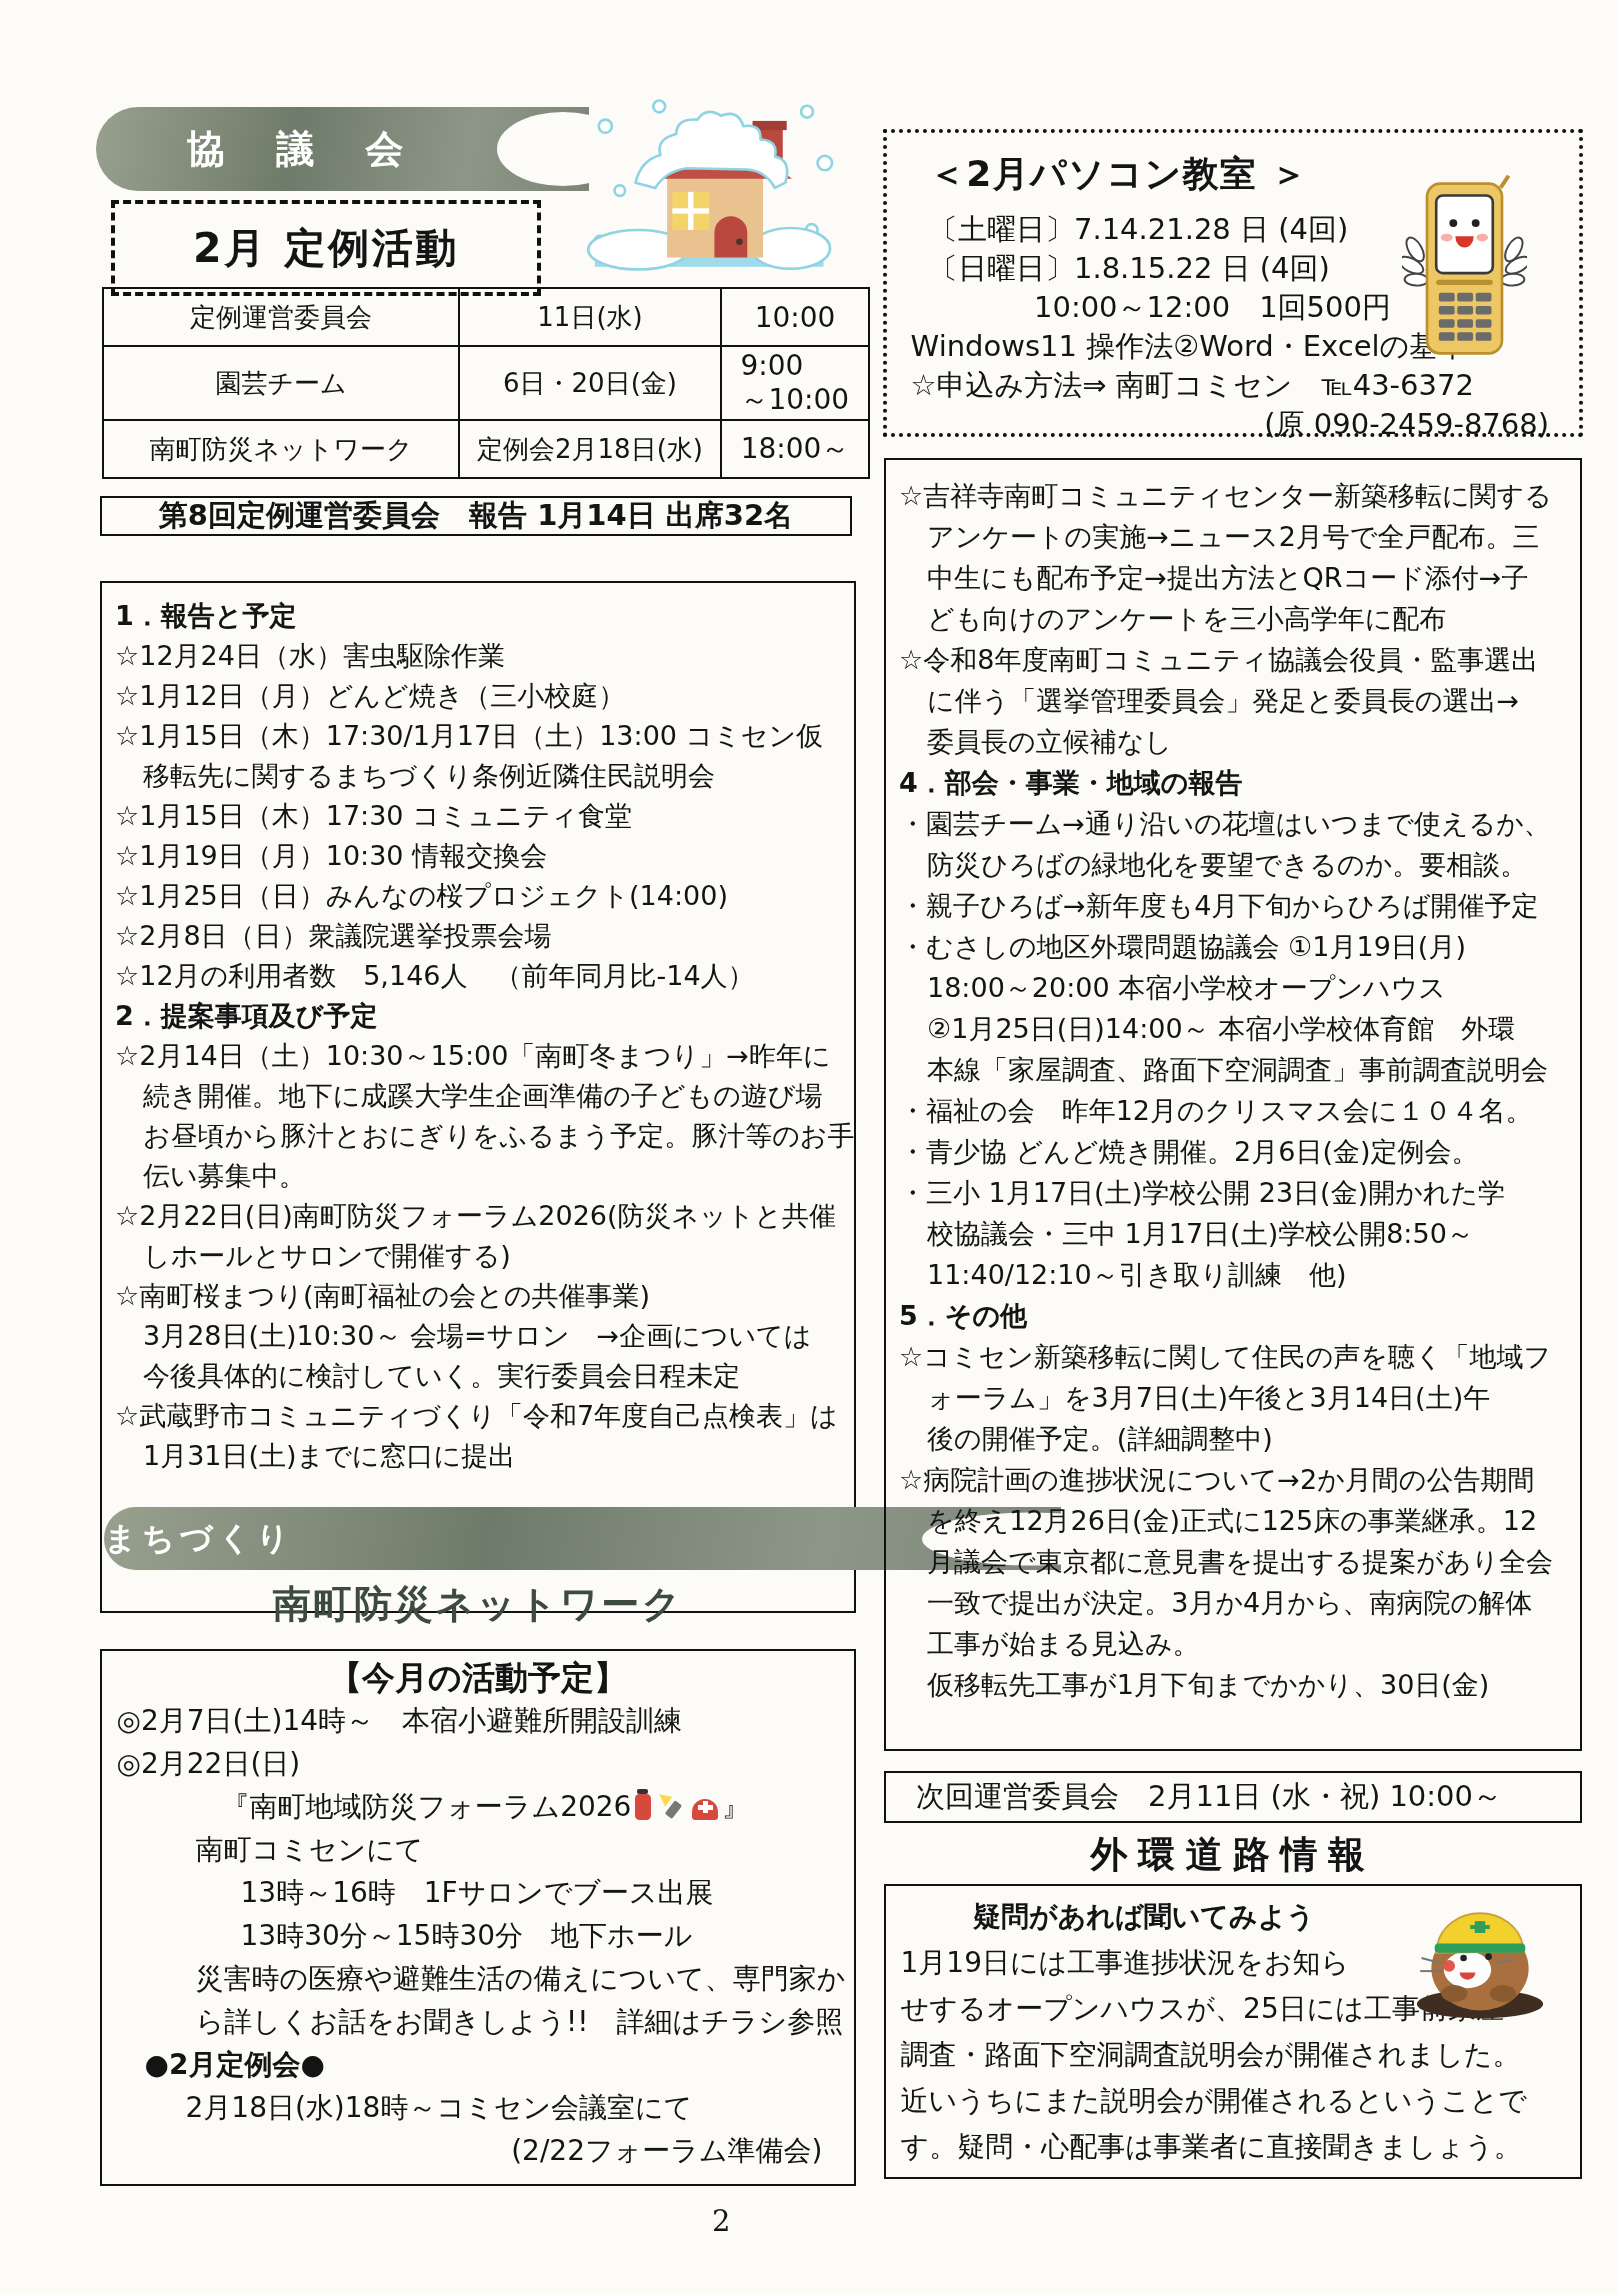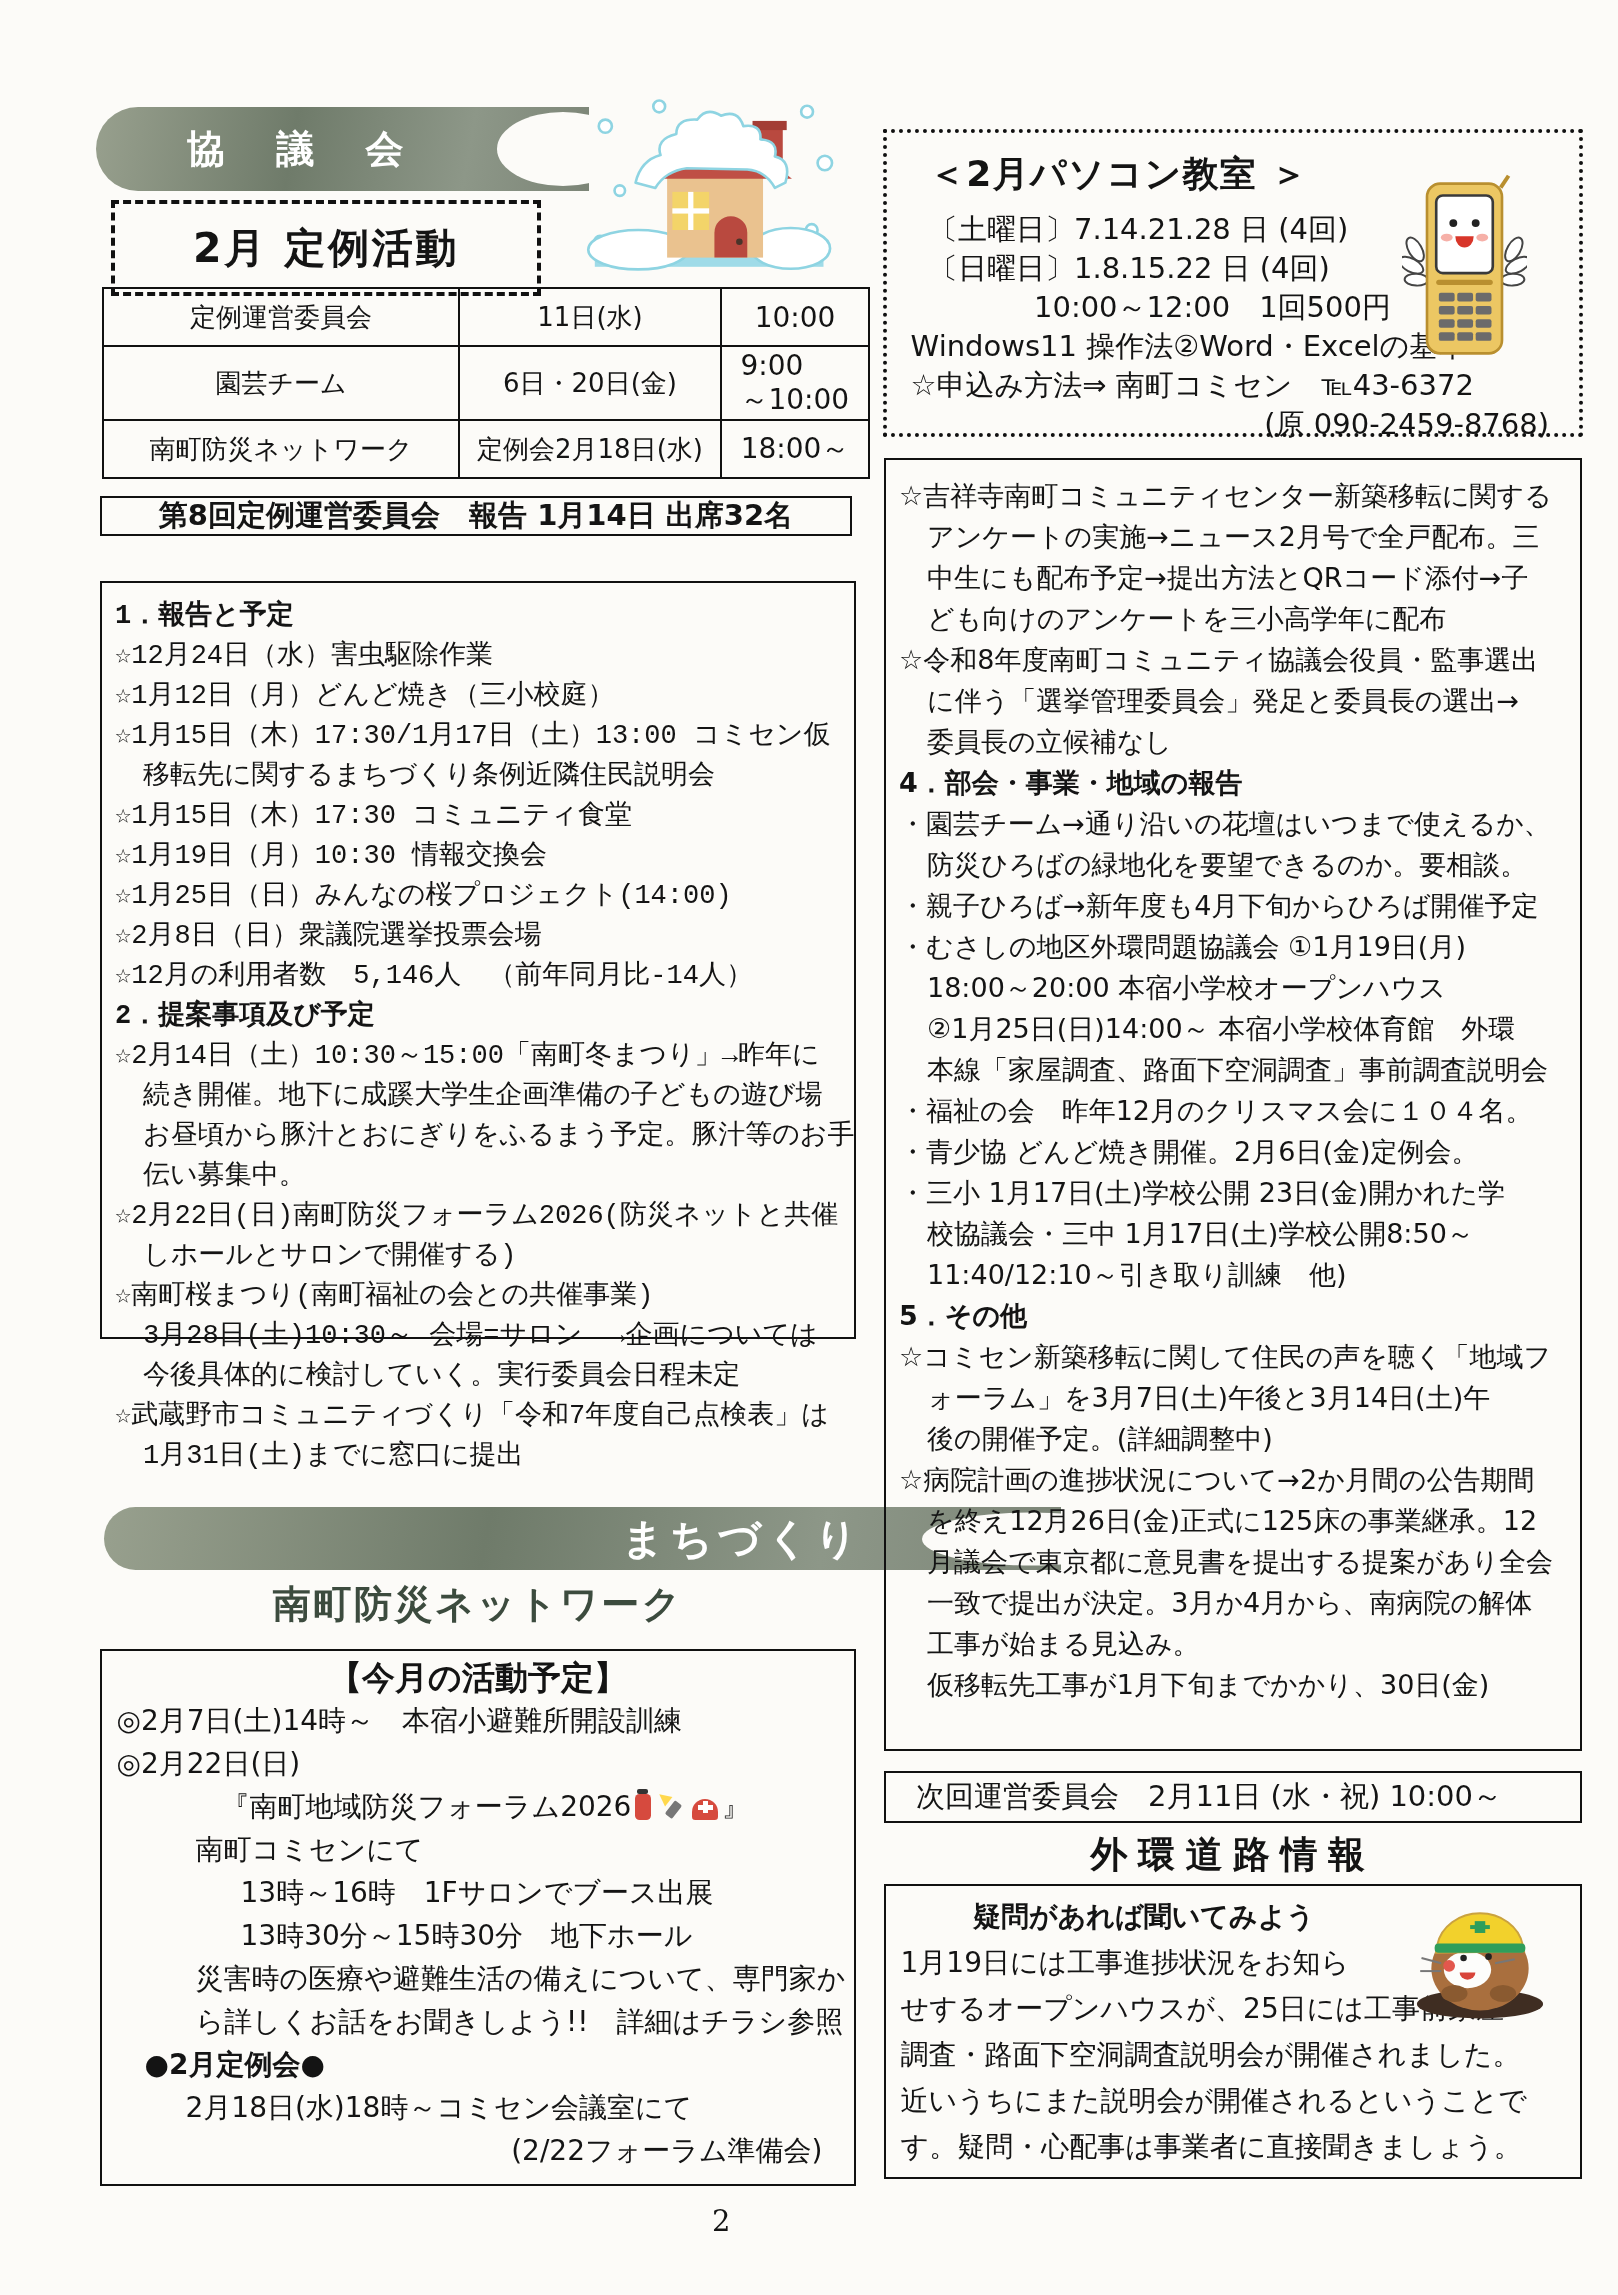--- a/index.html
+++ b/index.html
@@ -10,42 +10,42 @@
   
   .banner{position:absolute;display:flex;align-items:center;color:#fff;font-weight:bold;
           background:linear-gradient(100deg,#98a08e 0%,#6f7b6a 40%,#8d9788 75%,#7c8577 100%);
           overflow:hidden;}
   .banner::after{content:"";position:absolute;top:50%;transform:translateY(-50%);
           background:#fcfbf8;border-radius:50%;}
   .b-council{left:96px;top:107px;width:402px;height:84px;border-radius:42px 0 0 42px;
           font-size:38px;letter-spacing:6.6px;padding-left:91px;}
   .b-council::after{width:132px;height:74px;right:-40px;}
   .b-machi{left:104px;top:1507px;width:759px;height:63px;border-radius:32px 0 0 32px;
-          font-size:42px;letter-spacing:5.3px;justify-content:flex-end;padding-right:198px;}
+          font-size:32px;letter-spacing:5.3px;justify-content:flex-start;padding-right:198px;}
   .b-machi::after{width:217px;height:53px;right:-78px;}
 
   .monthly-box{left:111px;top:200px;width:430px;height:96px;border:4px dashed #111;
           box-sizing:border-box;display:flex;align-items:center;justify-content:center;
           font-size:41px;font-weight:bold;letter-spacing:2.6px;}
 
   table.sched{left:102px;top:287px;width:766px;border-collapse:collapse;table-layout:fixed;
           font-size:26px;border:2.6px solid #111;}
   table.sched td{border:2px solid #111;text-align:center;vertical-align:middle;padding:0;}
   table.sched tr:nth-child(1){height:58px;}
   table.sched tr:nth-child(2){height:74px;}
   table.sched tr:nth-child(3){height:58px;}
   table.sched td:last-child{font-size:28px;}
   table.sched td.multi{text-align:left;padding-left:18.4px;line-height:1.2;}
 
   .report-header{left:100px;top:496px;width:752px;height:40px;border:2.6px solid #111;
           box-sizing:border-box;display:flex;align-items:center;justify-content:center;
           font-size:29px;font-weight:bold;}
 
   .box{position:absolute;border:2.6px solid #111;box-sizing:border-box;}
-  .left-report{left:100px;top:581px;width:756px;height:758px;padding:13px 9.2px 0 13px;font-size:27px;font-family:Liberation Mono, monospace;}
+  .left-report{left:100px;top:581px;width:756px;height:1032px;padding:13px 9.2px 0 13px;font-size:27px;}
   .left-report .ln{line-height:40px;}
   .activity-box{left:100px;top:1649px;width:756px;height:537px;padding:5.3px 14.5px 0 14.5px;font-size:28px;}
   .activity-box .ln{line-height:43px;}
   .right-report{left:884px;top:458px;width:698px;height:1293px;padding:14.5px 6.6px 0 13px;font-size:27px;}
   .right-report .ln{line-height:41px;}
   .gaikan-box{left:884px;top:1884px;width:698px;height:295px;padding:8px 14.5px 0 14.5px;font-size:28px;}
   .gaikan-box .ln{line-height:46px;}
 
   .pc-box{position:absolute;left:883px;top:129px;width:700px;height:308px;border:4px dotted #111;
           box-sizing:border-box;padding:14.5px 13px 0 42px;font-size:29px;}

